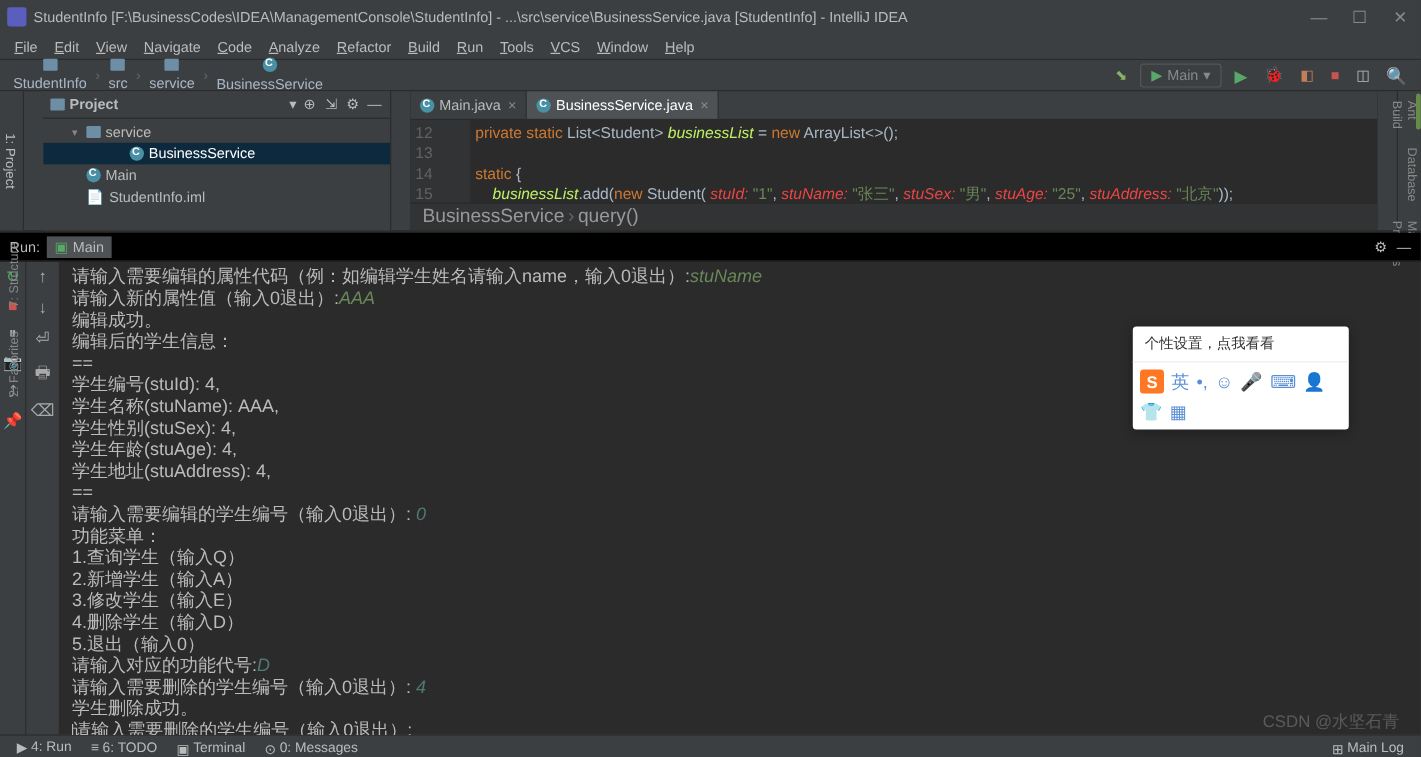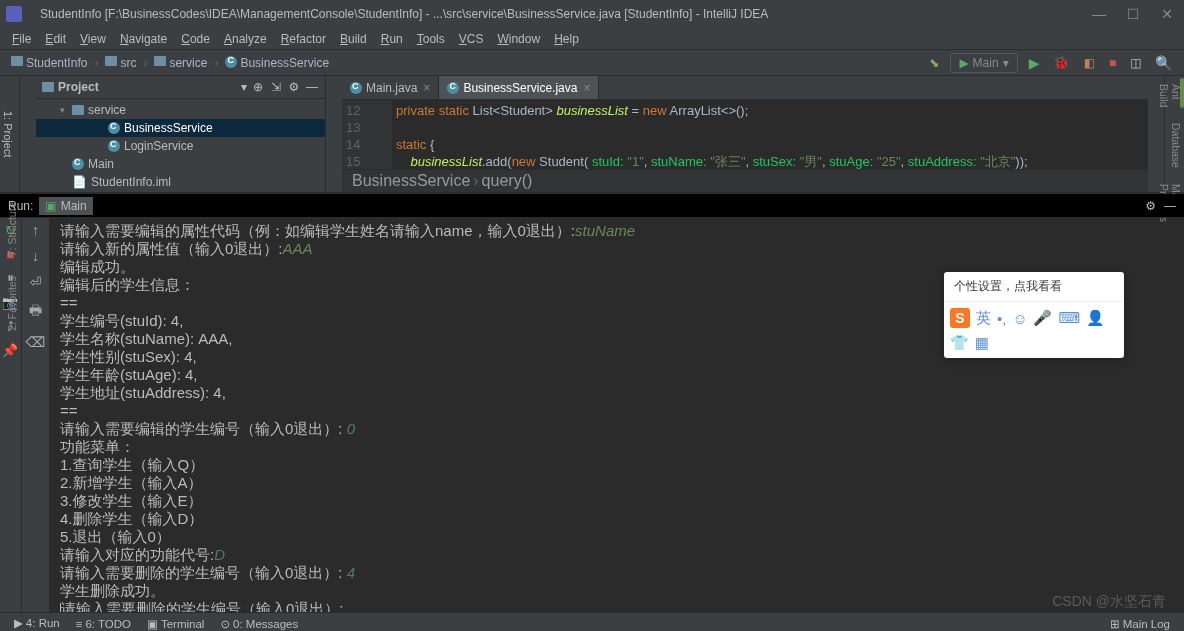--- a/index.html
+++ b/index.html
@@ -1,30 +1,30 @@
 <!DOCTYPE html>
 <html><head>
   <meta charset="utf-8">
   <style>
     * { margin: 0; padding: 0; box-sizing: border-box; font-family: "Segoe UI", Arial, sans-serif; }
     body { background: #3c3f41; color: #bbb; font-size: 12px; overflow: hidden; width: 1184px; height: 631px; }
     
     .title-bar { background: #3c3f41; height: 28px; display: flex; align-items: center; padding: 0 6px; color: #bbb; font-size: 12px; }
     .title-bar .logo { width: 16px; height: 16px; background: #5a5fbf; margin-right: 6px; border-radius: 2px; }
-    .title-bar .title-text { flex: 1; margin-left: 12px; }
+    .title-bar .title-text { flex: 1; }
     .title-bar .win-btns { display: flex; gap: 20px; margin-right: 4px; }
     .title-bar .win-btn { width: 14px; height: 14px; cursor: pointer; display:flex; align-items:center; justify-content:center; font-size:14px; color:#888; }
     
     .menu-bar { background: #3c3f41; height: 22px; display: flex; align-items: center; padding: 0 6px; gap: 2px; border-bottom: 1px solid #2b2b2b; }
     .menu-item { padding: 2px 6px; color: #bbb; cursor: pointer; }
     .menu-item .u { text-decoration: underline; }
     
     .nav-bar { background: #3c3f41; height: 26px; display: flex; align-items: center; padding: 0 8px; border-bottom: 1px solid #2b2b2b; }
     .nav-crumb { display: flex; align-items: center; gap: 2px; color: #a9b7c6; }
-    .crumb-item { display: flex; gap: 3px; padding: 1px 3px; }
+    .crumb-item { display: flex; align-items: center; gap: 3px; padding: 1px 3px; flex-direction: column; }
     .crumb-sep { color: #666; padding: 0 2px; }
     .folder-ico { width: 12px; height: 10px; background: #6e8ea6; border-radius: 1px; display:inline-block;}
     .class-ico { width: 12px; height: 12px; background: #4a90a4; border-radius: 50%; display:inline-block; position:relative; }
     .class-ico::after { content:"C"; position:absolute; font-size:9px; color:#fff; left:2px; top:-1px; font-weight:bold;}
     .nav-bar .spacer { flex: 1; }
     .nav-tools { display: flex; align-items: center; gap: 8px; }
     .run-config { border: 1px solid #555; padding: 2px 8px; border-radius: 3px; display: flex; align-items: center; gap: 4px; color: #888; }
     .play-btn { color: #59a869; font-size: 14px; }
     .debug-btn { color: #5ca7a9; font-size: 13px;}
     .cover-btn { color: #c17e5a; }
@@ -53,21 +53,21 @@
     .tabs { display: flex; background: #3c3f41; height: 24px; border-bottom: 1px solid #2b2b2b; }
     .tab { display: flex; align-items: center; padding: 0 8px; gap: 4px; border-right: 1px solid #2b2b2b; color: #bbb; cursor:pointer;}
     .tab.active { background: #4e5254; color: #fff; }
     .tab-close { color: #888; font-size: 12px; cursor: pointer; margin-left:2px;}
     .code-area { flex: 1; display: flex; font-family: Consolas, monospace; font-size: 13px; overflow:hidden;}
     .gutter { width: 50px; background: #313335; color: #606366; text-align: left; padding: 2px 14px 2px 4px; line-height: 17px; }
     .code { flex: 1; padding: 2px 4px; line-height: 17px; color: #a9b7c6; white-space: pre; }
     .kw { color: #cc7832; }
     .field { color: #bef264; font-style:italic; }
     .str { color: #6a8759; }
-    .cmt { color: #22c55e; }
+    .cmt { color: #ef4444; font-style:italic;}
     .breadcrumb2 { background: #313335; padding: 2px 10px; color:#999; font-size:16px; border-top:1px solid #2b2b2b;}
     .breadcrumb2 .bcs { color:#666; padding:0 3px;}
     
     .run-panel { height: 420px; background: #2b2b2b; display: flex; flex-direction: column; border-top: 2px solid #2b2b2b; }
     .run-hdr { display:flex; align-items:center; background:#000000; border-bottom:1px solid #2b2b2b; height:24px; padding:0 8px;}
     .run-hdr-left { display:flex; align-items:center; gap:6px;}
     .run-tab { display:flex; align-items:center; gap:4px; padding:2px 6px; background:#4e5254; color:#bbb;}
     .run-hdr-right { margin-left:auto; display:flex; gap:8px; color:#bbb;}
     .run-body { flex:1; display:flex; overflow:hidden;}
     .run-side { width:22px; background:#3c3f41; border-right:1px solid #2b2b2b; display:flex; flex-direction:column; align-items:center; padding:4px 0; gap:8px;}
@@ -181,25 +181,20 @@
         <div class="tree-item depth0">
           <span class="tree-arrow">▾</span>
           <span class="folder-ico"></span>
           <span>service</span>
         </div>
         <div class="tree-item sel depth2">
           <span class="tree-arrow"></span>
           <span class="class-ico"></span>
           <span>BusinessService</span>
         </div>
-        <div class="tree-item depth2">
-          <span class="tree-arrow"></span>
-          <span class="class-ico"></span>
-          <span>LoginService</span>
-        </div>
         <div class="tree-item depth0">
           <span class="tree-arrow"></span>
           <span class="class-ico"></span>
           <span>Main</span>
         </div>
         <div class="tree-item depth0">
           <span class="tree-arrow"></span>
           <span style="color:#888">📄</span>
           <span>StudentInfo.iml</span>
         </div>

